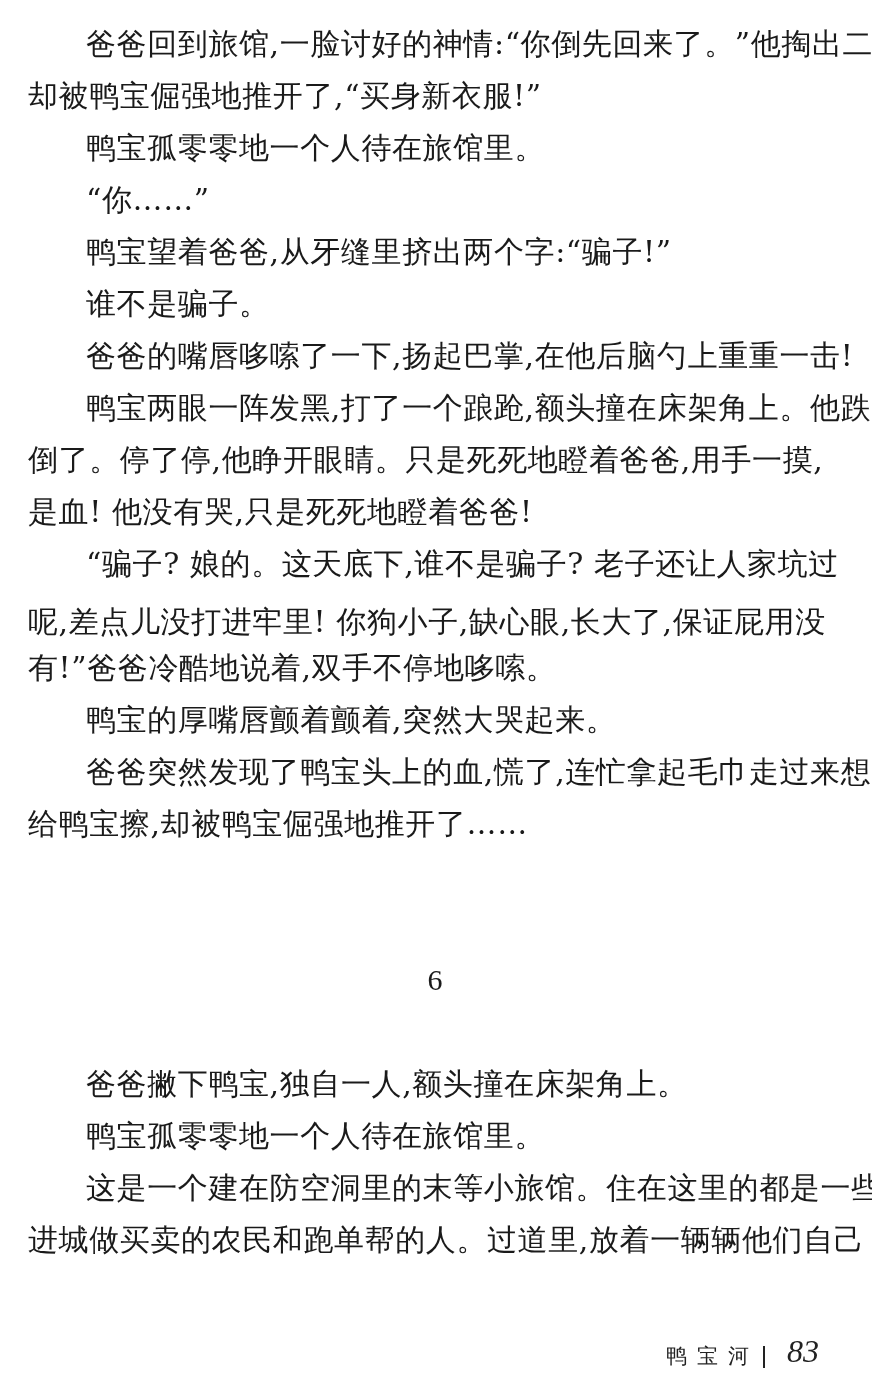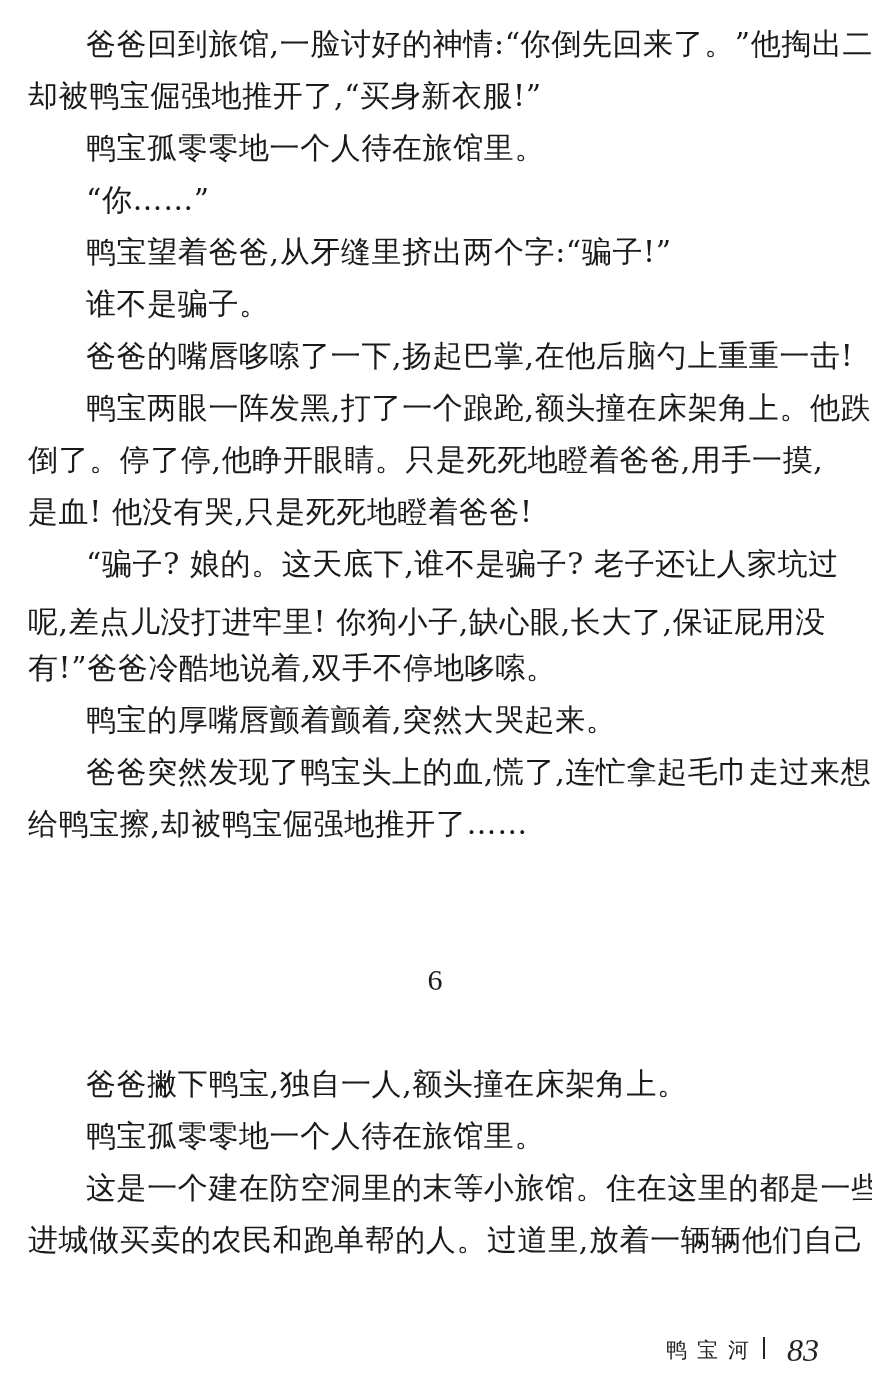--- a/index.html
+++ b/index.html
@@ -40,21 +40,21 @@
       font-size: 30px;
       line-height: 40px;
       top: 960px;
     }
     .footer {
       position: absolute;
       top: 1330px;
       left: 666px;
       height: 40px;
       display: flex;
-      align-items: center;
+      align-items: flex-end;
     }
     .footer-title {
       font-family: "DejaVu Sans", sans-serif;
       font-size: 21px;
       letter-spacing: 10px;
       color: #222;
     }
     .footer-sep {
       display: inline-block;
       width: 2px;

